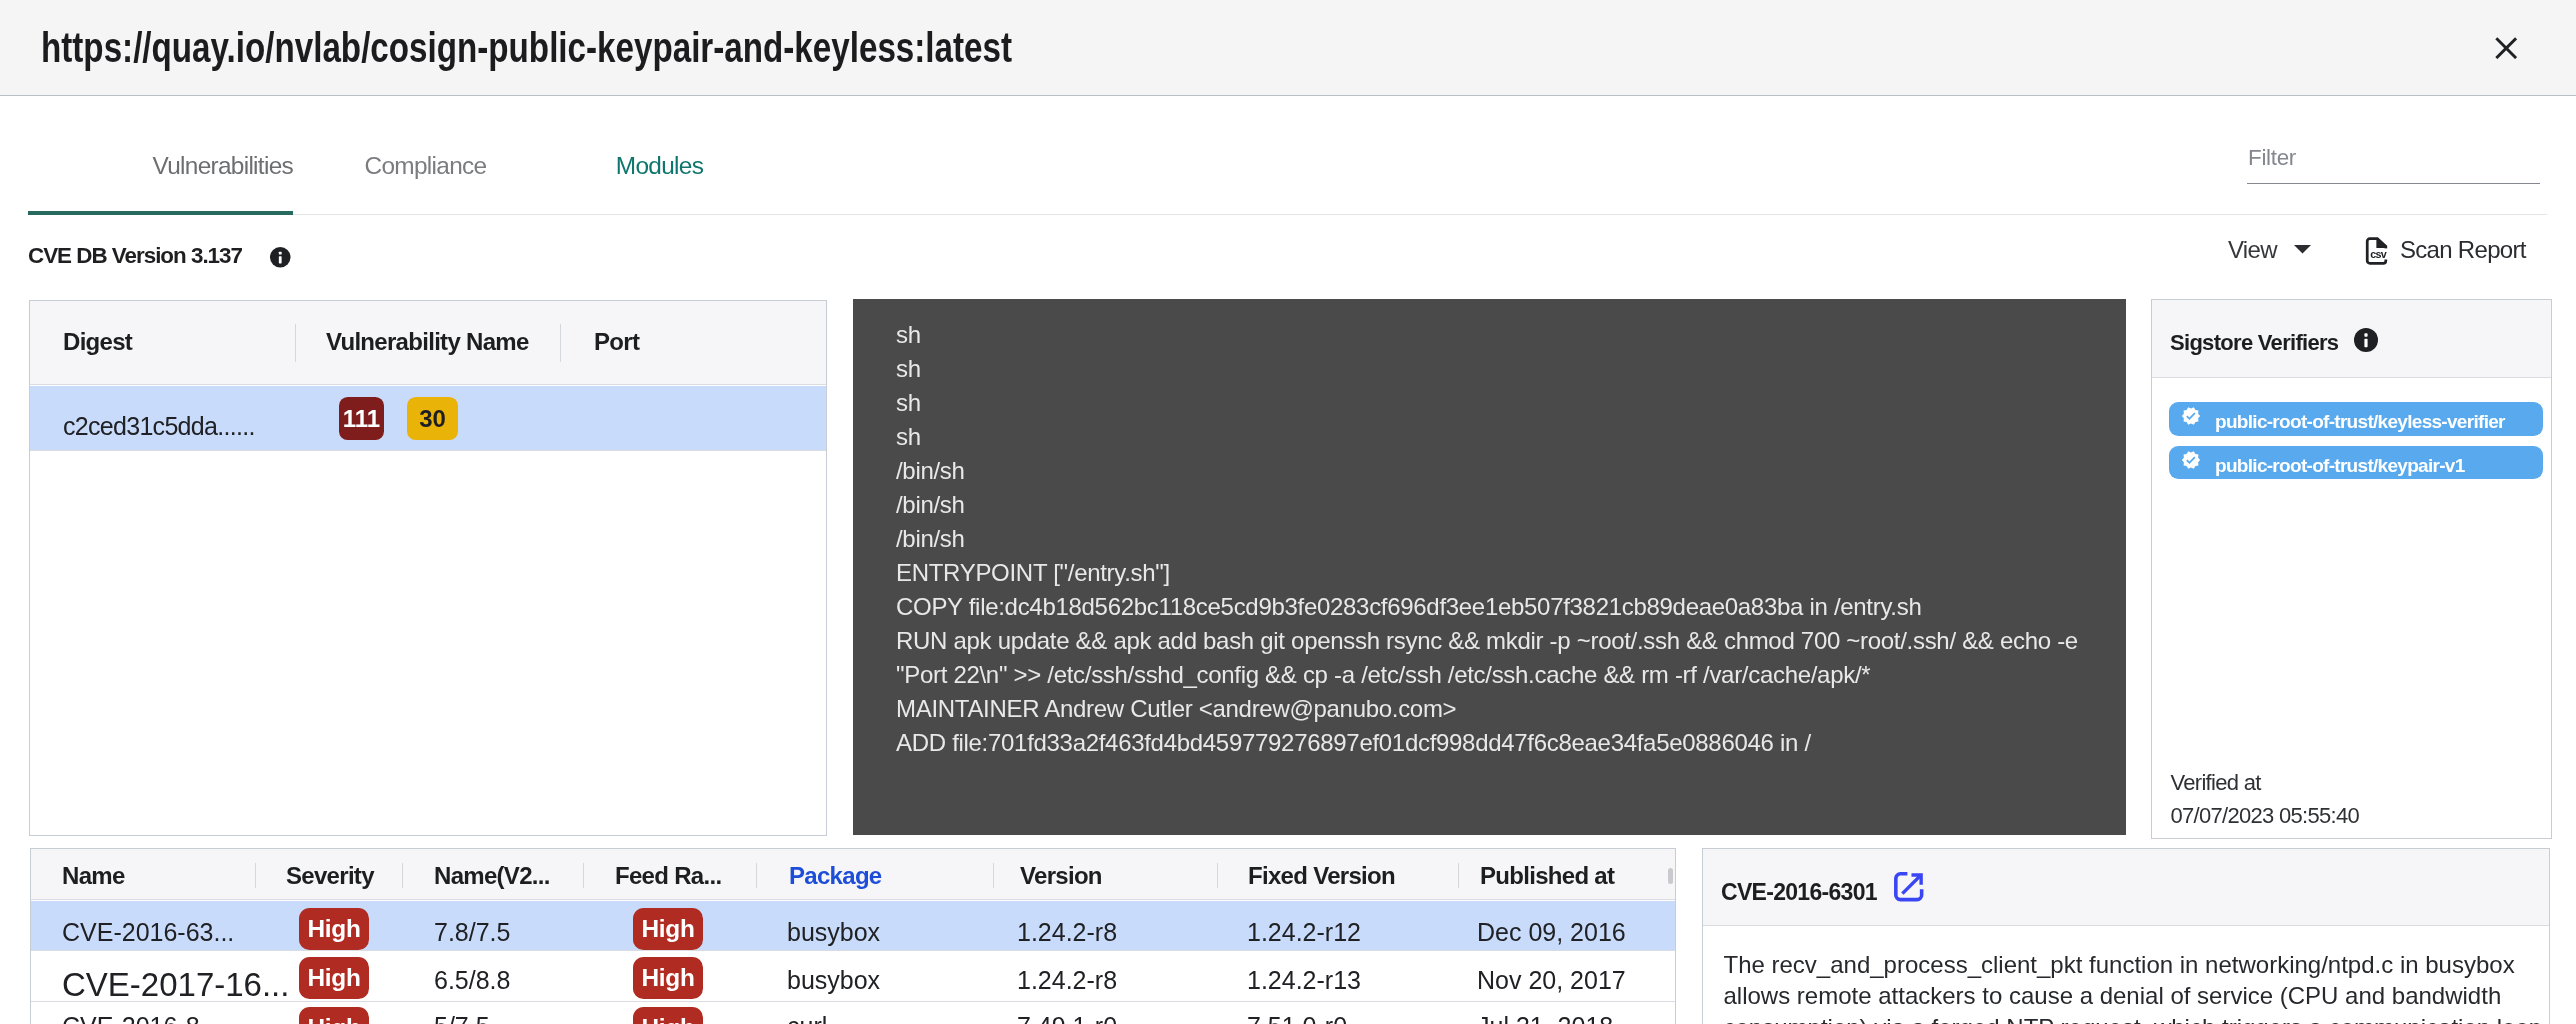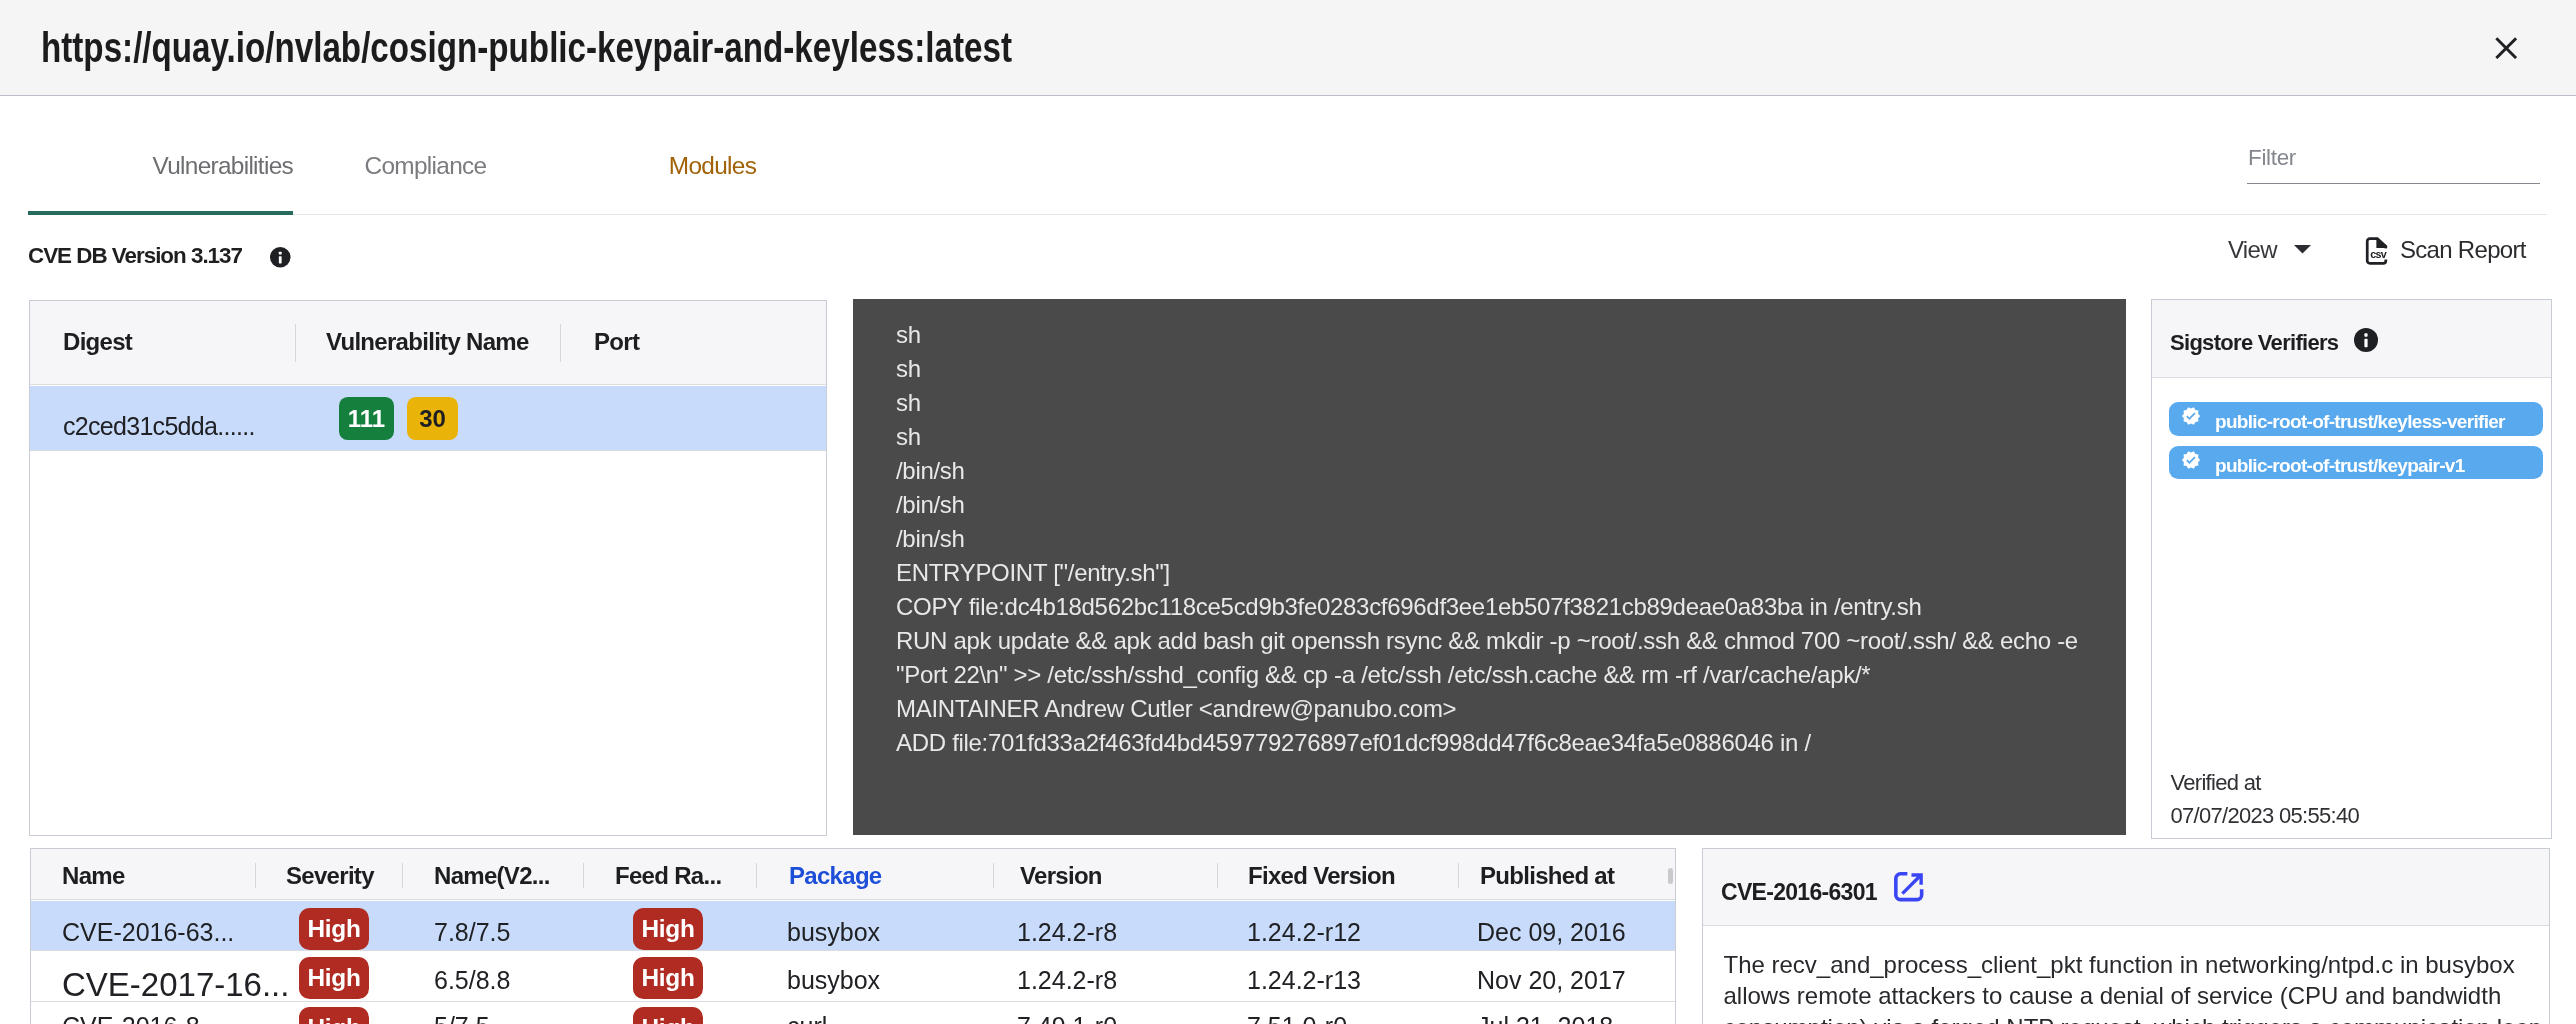--- a/index.html
+++ b/index.html
@@ -11,21 +11,21 @@
 <body>
 
 <div class="abs" style="left:0;top:0;width:2576px;height:96px;background:#f5f5f5;border-bottom:1.3px solid #b9bdc5;"></div>
 <div class="abs nowrap" id="title" style="left:41px;top:24.4px;font-size:42px;font-weight:bold;color:#1c1c1e;transform:scaleX(0.79);transform-origin:0 0;">https://quay.io/nvlab/cosign-public-keypair-and-keyless:latest</div>
 <svg class="abs" style="left:2495px;top:37px;" width="22.4" height="22.4" viewBox="0 0 34 34">
   <path d="M2 2 L32 32 M32 2 L2 32" stroke="#202124" stroke-width="4.4" fill="none"></path>
 </svg>
 
 <div class="abs nowrap" style="left:28px;top:152px;width:265px;font-size:24.4px;color:#6d6e71;text-align:right;letter-spacing:-0.7px;">Vulnerabilities</div>
 <div class="abs nowrap" style="left:293px;top:152px;width:265px;font-size:24.4px;color:#7b7c80;text-align:center;letter-spacing:-0.7px;">Compliance</div>
-<div class="abs nowrap" style="left:580px;top:152px;width:265px;font-size:24.4px;color:#a16207;text-align:center;letter-spacing:-0.7px;">Modules</div>
+<div class="abs nowrap" style="left:527px;top:152px;width:265px;font-size:24.4px;color:#0f766e;text-align:center;letter-spacing:-0.7px;">Modules</div>
 <div class="abs" style="left:28px;top:214px;width:2519px;height:1.3px;background:#e4e5e7;"></div>
 <div class="abs" style="left:28px;top:211px;width:265px;height:4px;background:#266b5e;"></div>
 
 <div class="abs nowrap" style="left:2248px;top:145px;font-size:22.4px;color:#84878e;letter-spacing:-0.3px;">Filter</div>
 <div class="abs" style="left:2247px;top:183px;width:293px;height:1.3px;background:#85888f;"></div>
 
 <div class="abs nowrap" style="left:28px;top:243px;font-size:22.4px;font-weight:bold;color:#1f1f21;letter-spacing:-1px;">CVE DB Version 3.137</div>
 <svg class="abs" style="left:270px;top:247px;" width="20.5" height="20.5" viewBox="0 0 31 31">
   <circle cx="15.5" cy="15.5" r="15.5" fill="#1f2023"></circle>
   <rect x="13.4" y="7" width="4.2" height="4.5" rx="1" fill="#fff"></rect>
@@ -45,21 +45,21 @@
 
 <div class="abs" style="left:29px;top:300px;width:798px;height:536px;border:1.3px solid #c8ccd4;background:#fff;padding-left:24px;">
   <div class="abs" style="left:0;top:0;width:100%;height:84px;background:#f6f6f8;border-bottom:1.3px solid #dadce2;"></div>
   <div class="abs nowrap" style="left:33px;top:27px;font-size:24px;font-weight:bold;color:#1d1e20;letter-spacing:-0.7px;">Digest</div>
   <div class="abs nowrap" style="left:296px;top:27px;font-size:24px;font-weight:bold;color:#1d1e20;letter-spacing:-0.7px;">Vulnerability Name</div>
   <div class="abs nowrap" style="left:564px;top:27px;font-size:24px;font-weight:bold;color:#1d1e20;letter-spacing:-0.7px;">Port</div>
   <div class="abs" style="left:265px;top:23px;width:1.3px;height:38px;background:#d4d7dc;"></div>
   <div class="abs" style="left:530px;top:23px;width:1.3px;height:38px;background:#d4d7dc;"></div>
   <div class="abs" style="left:0;top:85px;width:100%;height:65px;background:#c9dbfa;border-bottom:1.3px solid #dadce2;"></div>
   <div class="abs nowrap" style="left:33px;top:111px;font-size:25px;color:#202124;letter-spacing:-0.7px;">c2ced31c5dda......</div>
-  <div class="abs" style="left:309px;top:96px;width:55px;height:43px;background:#15803d;border-radius:8.6px;color:#fff;font-size:24px;font-weight:bold;text-align:center;line-height:43px;">111</div>
+  <div class="abs" style="left:309px;top:96px;width:45px;height:43px;background:#7f1d1d;border-radius:8.6px;color:#fff;font-size:24px;font-weight:bold;text-align:center;line-height:43px;">111</div>
   <div class="abs" style="left:377px;top:96px;width:51px;height:43px;background:#eab308;border-radius:8.6px;color:#1e1f22;font-size:24px;font-weight:bold;text-align:center;line-height:43px;">30</div>
 </div>
 
 <div class="abs" style="left:853px;top:299px;width:1273px;height:536px;background:#4a4a4a;color:#e8e8e8;font-size:24px;line-height:34px;letter-spacing:-0.3px;padding:18.5px 0 0 43px;">
 <div class="nowrap">sh</div>
 <div class="nowrap">sh</div>
 <div class="nowrap">sh</div>
 <div class="nowrap">sh</div>
 <div class="nowrap">/bin/sh</div>
 <div class="nowrap">/bin/sh</div>

